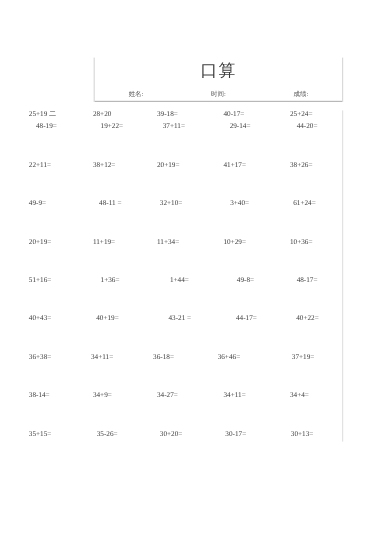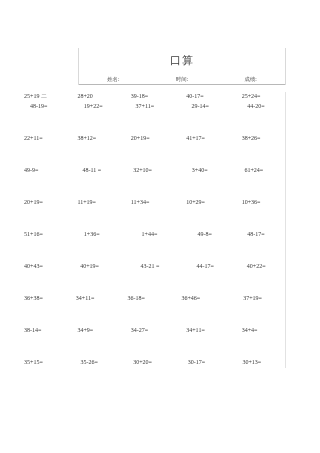--- a/index.html
+++ b/index.html
@@ -34,21 +34,21 @@
     border-left: 1px solid #d9d9d9;
     border-right: 1px solid #d9d9d9;
     box-sizing: border-box;
   }
   .title-row {
     height: 22px;
     line-height: 22px;
     text-align: center;
   }
   .doc-title {
-    font-size: 11px;
+    font-size: 14px;
     color: #3c3c3c;
     letter-spacing: 1px;
     font-family: Liberation Mono, monospace;
   }
   .info-row {
     height: 14px;
     display: flex;
     border-bottom: 1px solid #b8b8b8;
     align-items: flex-end;
   }

